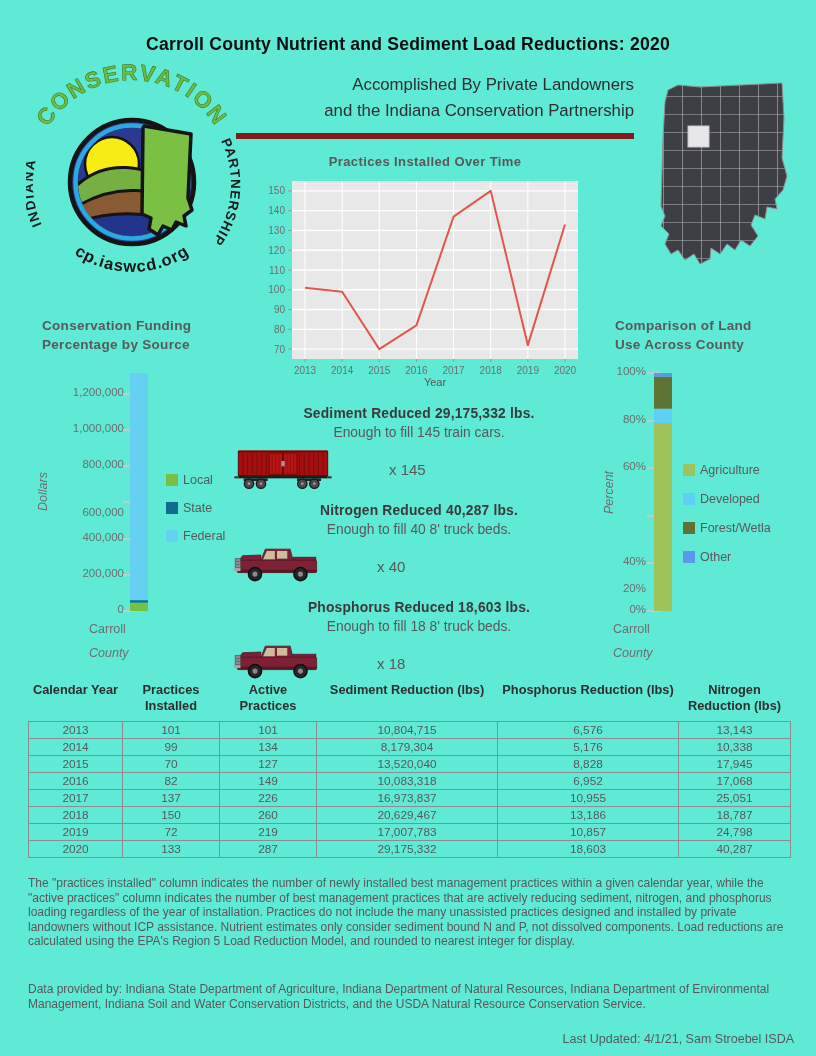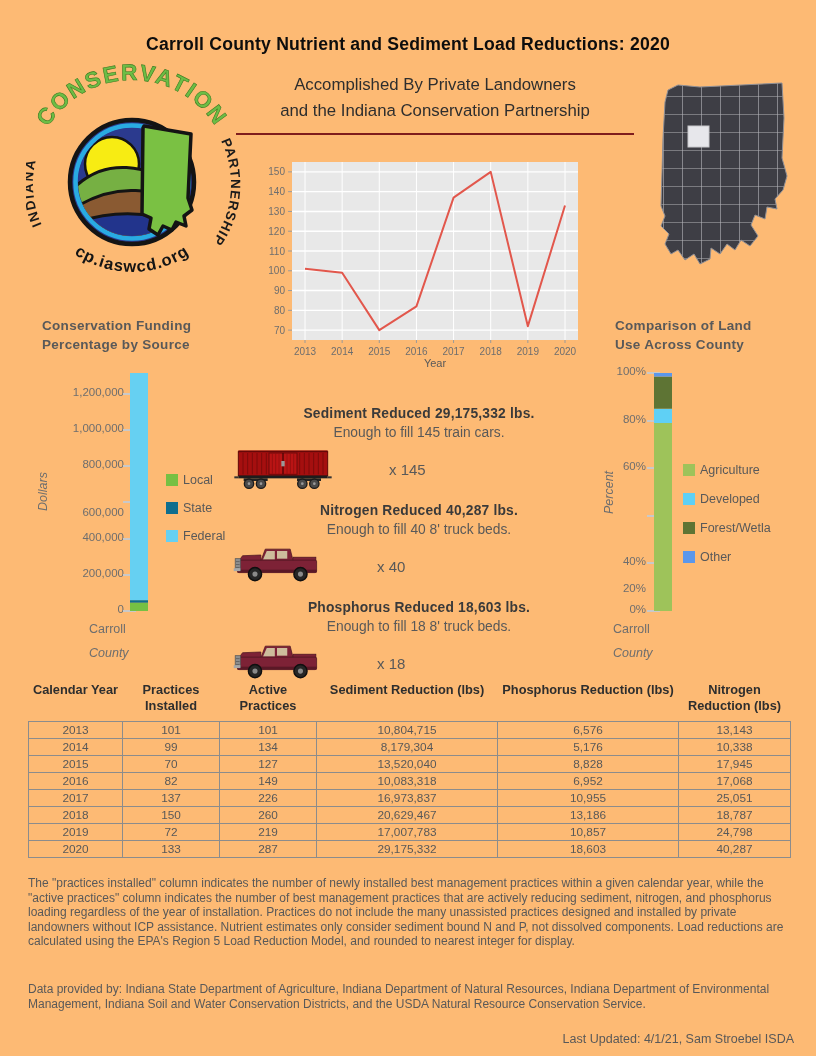--- a/index.html
+++ b/index.html
@@ -1,29 +1,29 @@
 <!DOCTYPE html>
 <html><head>
 <meta charset="utf-8">
 <style>
   * { margin:0; padding:0; box-sizing:border-box; }
   html,body { background:#ffffff; }
   .page {
-    position:relative; width:816px; height:1056px; background:#fdba74;
+    position:relative; width:816px; height:1056px; background:#5eead4;
     font-family:"Liberation Sans", sans-serif; overflow:hidden;
   }
   .page-title {
     position:absolute; top:34px; left:0; width:100%;
     text-align:center; font-size:17.6px; font-weight:bold; color:#0d0d0d; letter-spacing:.2px;
   }
   .logo-wrap { position:absolute; left:26px; top:58px; width:216px; height:242px; }
   .subtitle {
-    position:absolute; left:236px; top:72px; width:398px; text-align:center;
+    position:absolute; left:236px; top:72px; width:398px; text-align:right;
     font-size:16.8px; color:#2e2e2e; line-height:26px; padding-bottom:9px;
-    border-bottom:2px solid #7f1d1d;
+    border-bottom:6px solid #7f1d1d;
   }
   .state-map { position:absolute; left:644px; top:78px; width:160px; height:220px; }
 
   
   .linechart { position:absolute; left:260px; top:154px; width:330px; height:238px; }
   .lc-title { text-align:center; font-size:13px; font-weight:bold; color:#595959; letter-spacing:.4px; margin-bottom:4px; }
 
   
   .barchart { position:absolute; width:218px; height:360px; }
   #funding-chart { left:30px; top:312px; }
@@ -122,20 +122,21 @@
       <path d="M24,12 L34,7 L56,9 L138,5 L140,40 L138,80 L143,98 L139,112 L131,121 L133,131 L123,129 L121,141 L111,137 L107,147 L114,158 L106,168 L97,162 L91,172 L83,166 L76,176 L67,170 L66,181 L56,186 L50,176 L41,182 L34,172 L27,176 L21,166 L25,156 L17,148 L21,138 L17,128 L19,60 L21,24 Z" fill="#3e3e45"></path>
       <g clip-path="url(#stateClip)">
         <rect x="0" y="0" width="160" height="220" fill="url(#countyGrid)"></rect>
         <rect x="44" y="48" width="21" height="21" fill="#e7e7eb" stroke="#c8c8cc" stroke-width="1"></rect>
       </g>
       <path d="M24,12 L34,7 L56,9 L138,5 L140,40 L138,80 L143,98 L139,112 L131,121 L133,131 L123,129 L121,141 L111,137 L107,147 L114,158 L106,168 L97,162 L91,172 L83,166 L76,176 L67,170 L66,181 L56,186 L50,176 L41,182 L34,172 L27,176 L21,166 L25,156 L17,148 L21,138 L17,128 L19,60 L21,24 Z" fill="none" stroke="#8f8f95" stroke-width="1"></path>
     </svg>
   </div>
 
   <div class="linechart">
+    <div class="lc-title">Practices Installed Over Time</div>
     <svg id="line-plot" width="330" height="216" viewBox="0 0 330 216">
         <rect x="32" y="8" width="286" height="178" fill="#e8e8e8"></rect>
         <line x1="45" y1="8" x2="45" y2="186" stroke="#ffffff" stroke-width="1"></line>
         <line x1="82.14285714285714" y1="8" x2="82.14285714285714" y2="186" stroke="#ffffff" stroke-width="1"></line>
         <line x1="119.28571428571429" y1="8" x2="119.28571428571429" y2="186" stroke="#ffffff" stroke-width="1"></line>
         <line x1="156.42857142857144" y1="8" x2="156.42857142857144" y2="186" stroke="#ffffff" stroke-width="1"></line>
         <line x1="193.57142857142858" y1="8" x2="193.57142857142858" y2="186" stroke="#ffffff" stroke-width="1"></line>
         <line x1="230.71428571428572" y1="8" x2="230.71428571428572" y2="186" stroke="#ffffff" stroke-width="1"></line>
         <line x1="267.8571428571429" y1="8" x2="267.8571428571429" y2="186" stroke="#ffffff" stroke-width="1"></line>
         <line x1="305" y1="8" x2="305" y2="186" stroke="#ffffff" stroke-width="1"></line>

